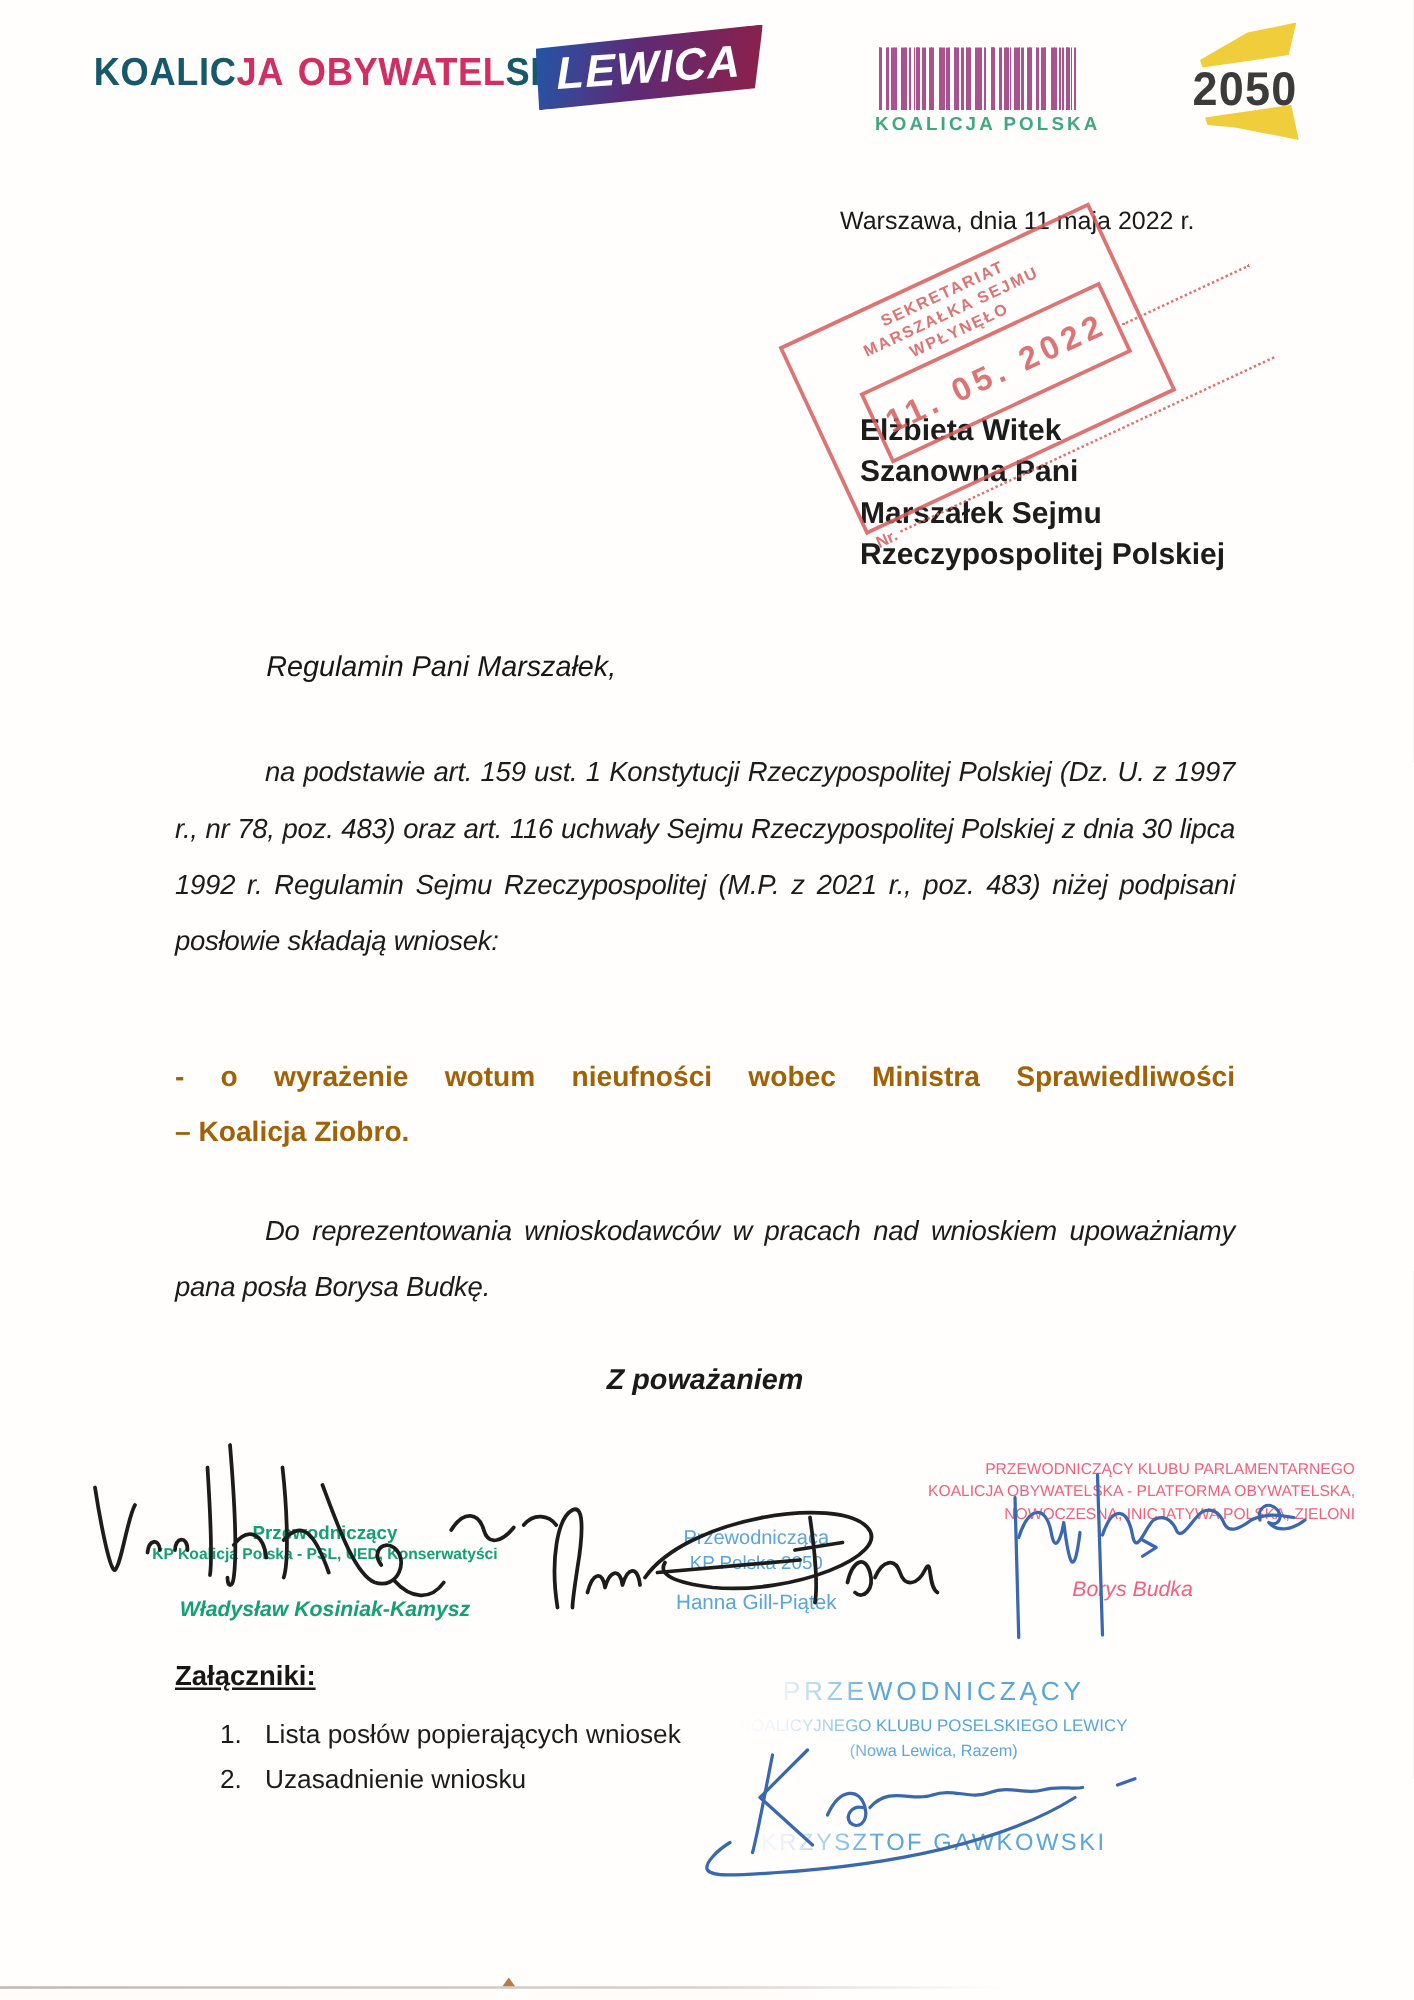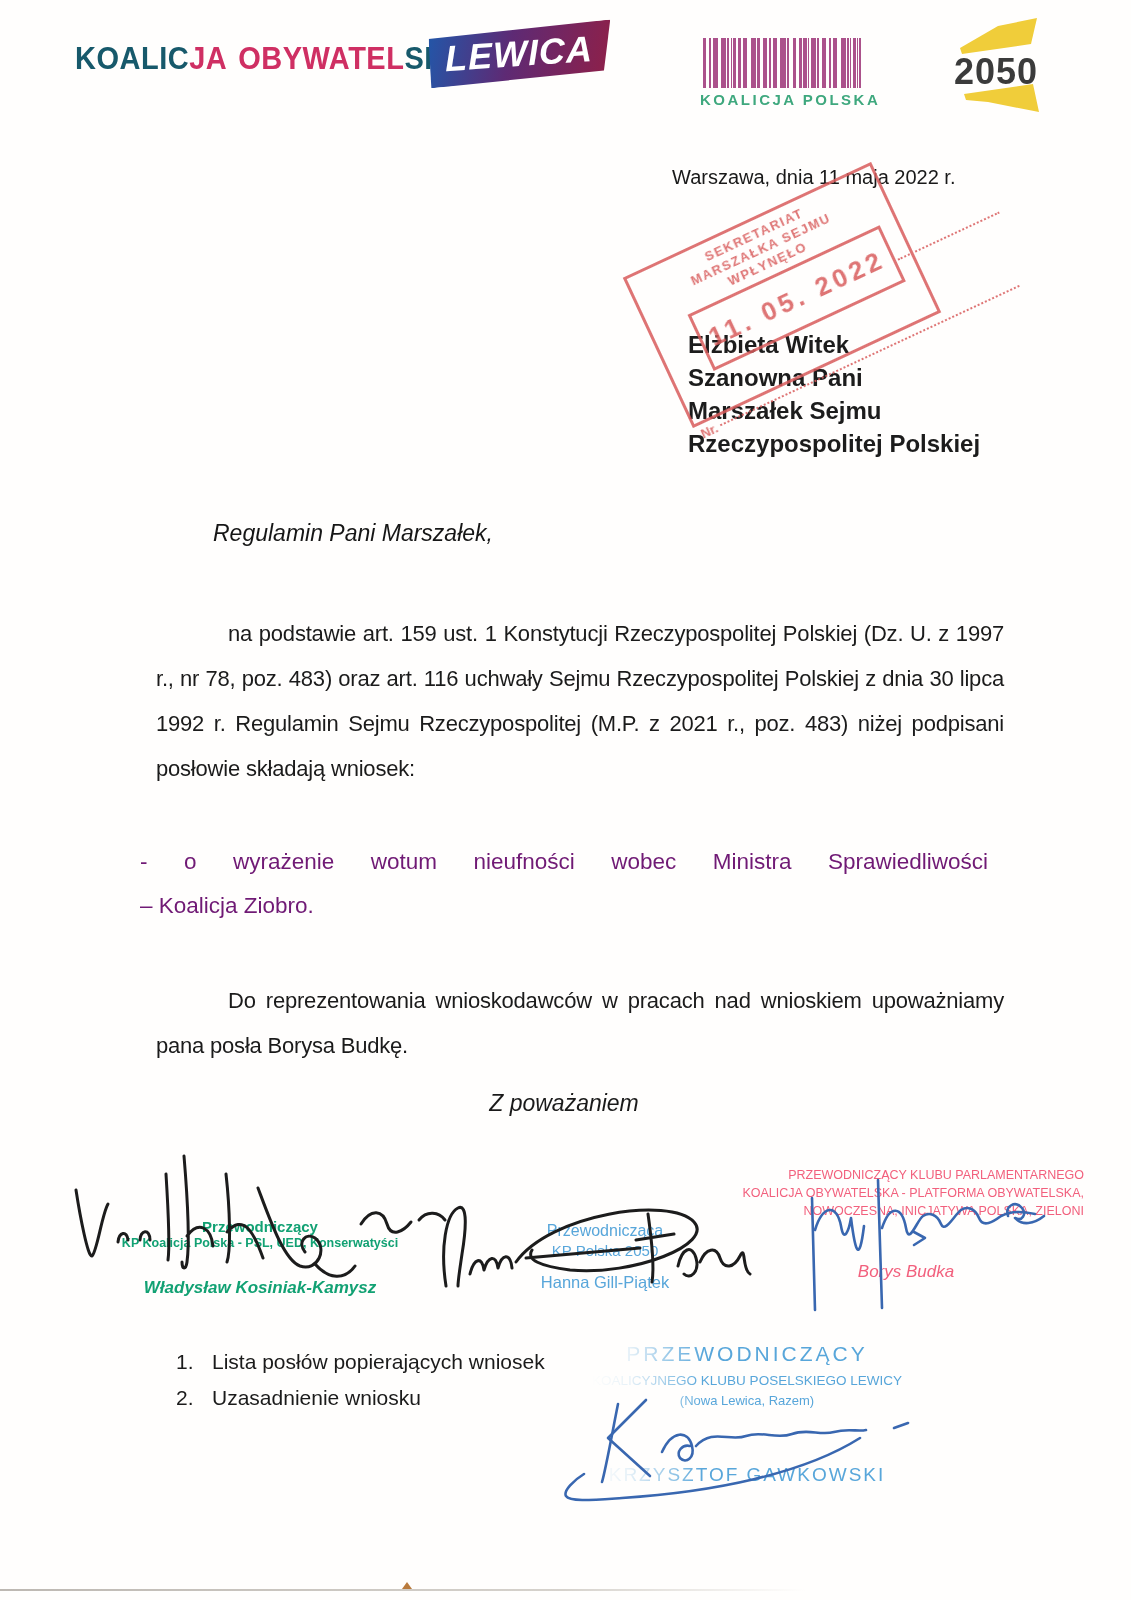--- a/index.html
+++ b/index.html
@@ -52,27 +52,27 @@
     display:flex;align-items:center;justify-content:center;
     font-size:26px;font-weight:600;letter-spacing:4px;white-space:nowrap;
   }
   .stamp-dots{position:absolute;right:-98px;top:96px;width:112px;border-top:2px dotted var(--stamp_red);}
   .stamp-nr{position:absolute;left:2px;bottom:-20px;font-size:13px;font-weight:700;white-space:nowrap;}
   .stamp-nr .dots{display:inline-block;width:330px;border-bottom:2px dotted var(--stamp_red);vertical-align:4px;margin-left:4px;}
   
   .addressee{position:absolute;left:688px;top:328px;font-size:24px;font-weight:700;line-height:33px;color:#1c1c1c;z-index:2;}
   
   .salutation{position:absolute;left:213px;top:520px;font-size:23px;font-style:italic;color:#161616;}
-  .para{position:absolute;left:140px;width:848px;margin:16px;font-size:22px;line-height:45px;letter-spacing:-.2px;text-align:justify;color:#1b1b1b;}
+  .para{position:absolute;left:140px;width:848px;margin:0;font-size:22px;line-height:45px;letter-spacing:-.2px;text-align:justify;color:#1b1b1b;font-style:italic;}
   .indent{text-indent:72px;}
   .para1{top:595px;}
   .para2{top:962px;}
-  .motion{position:absolute;left:140px;top:840px;width:848px;font-size:22.5px;font-weight:400;line-height:44px;color:#701a75;}
+  .motion{position:absolute;left:140px;top:840px;width:848px;font-size:22.5px;font-weight:700;line-height:44px;color:#a16207;}
   .force-justify{text-align:justify;text-align-last:justify;}
-  .closing{position:absolute;left:140px;top:1090px;width:848px;text-align:center;font-size:23px;font-style:italic;color:#1a1a1a;}
+  .closing{position:absolute;left:140px;top:1090px;width:848px;text-align:center;font-size:23px;font-style:italic;color:#1a1a1a;font-weight:bold;}
   
   .sig-left-text{position:absolute;left:108px;top:1218px;width:304px;text-align:center;color:var(--sig_green);z-index:1;}
   .sig-left-text .r1{font-size:15px;font-weight:700;}
   .sig-left-text .r2{font-size:12.5px;font-weight:700;margin-top:1px;white-space:nowrap;}
   .sig-left-text .nm{margin-top:28px;font-size:17px;font-weight:700;font-style:italic;white-space:nowrap;}
   .sig-center-text{position:absolute;left:492px;top:1222px;width:226px;text-align:center;color:var(--sig_lightblue);z-index:1;}
   .sig-center-text .r1{font-size:16px;}
   .sig-center-text .r2{font-size:15px;margin-top:2px;}
   .sig-center-text .nm{margin-top:14px;font-size:16.5px;}
   .sig-right-text{position:absolute;left:728px;top:1166px;width:356px;text-align:center;color:var(--sig_pink);z-index:1;}
@@ -205,20 +205,21 @@
   <svg class="sig ink-blue sig-bud" viewBox="0 0 250 150">
     <path d="M14,30 L17,142"></path>
     <path d="M17,62 C25,36 39,36 43,58 C46,76 51,62 53,50 C57,82 61,98 66,58"></path>
     <path d="M80,12 L84,140"></path>
     <path d="M84,60 C92,36 104,38 108,60 C111,78 119,52 125,48 C131,44 139,46 143,56 C147,66 157,46 163,42 C169,38 177,40 181,50 C185,60 195,54 203,48 C215,42 227,44 237,46"></path>
     <path d="M116,64 l11,6 l-11,7"></path>
     <path d="M210,48 C207,38 217,32 224,40 C229,46 224,54 217,50 C224,58 236,56 246,48"></path>
   </svg>
 
   <div class="attachments">
+    <div class="att-title">Załączniki:</div>
     <div class="att-list">
       <div class="att-item">
         <span class="att-num">1.</span>
         <span>Lista posłów popierających wniosek</span>
       </div>
       <div class="att-item">
         <span class="att-num">2.</span>
         <span>Uzasadnienie wniosku</span>
       </div>
     </div>

